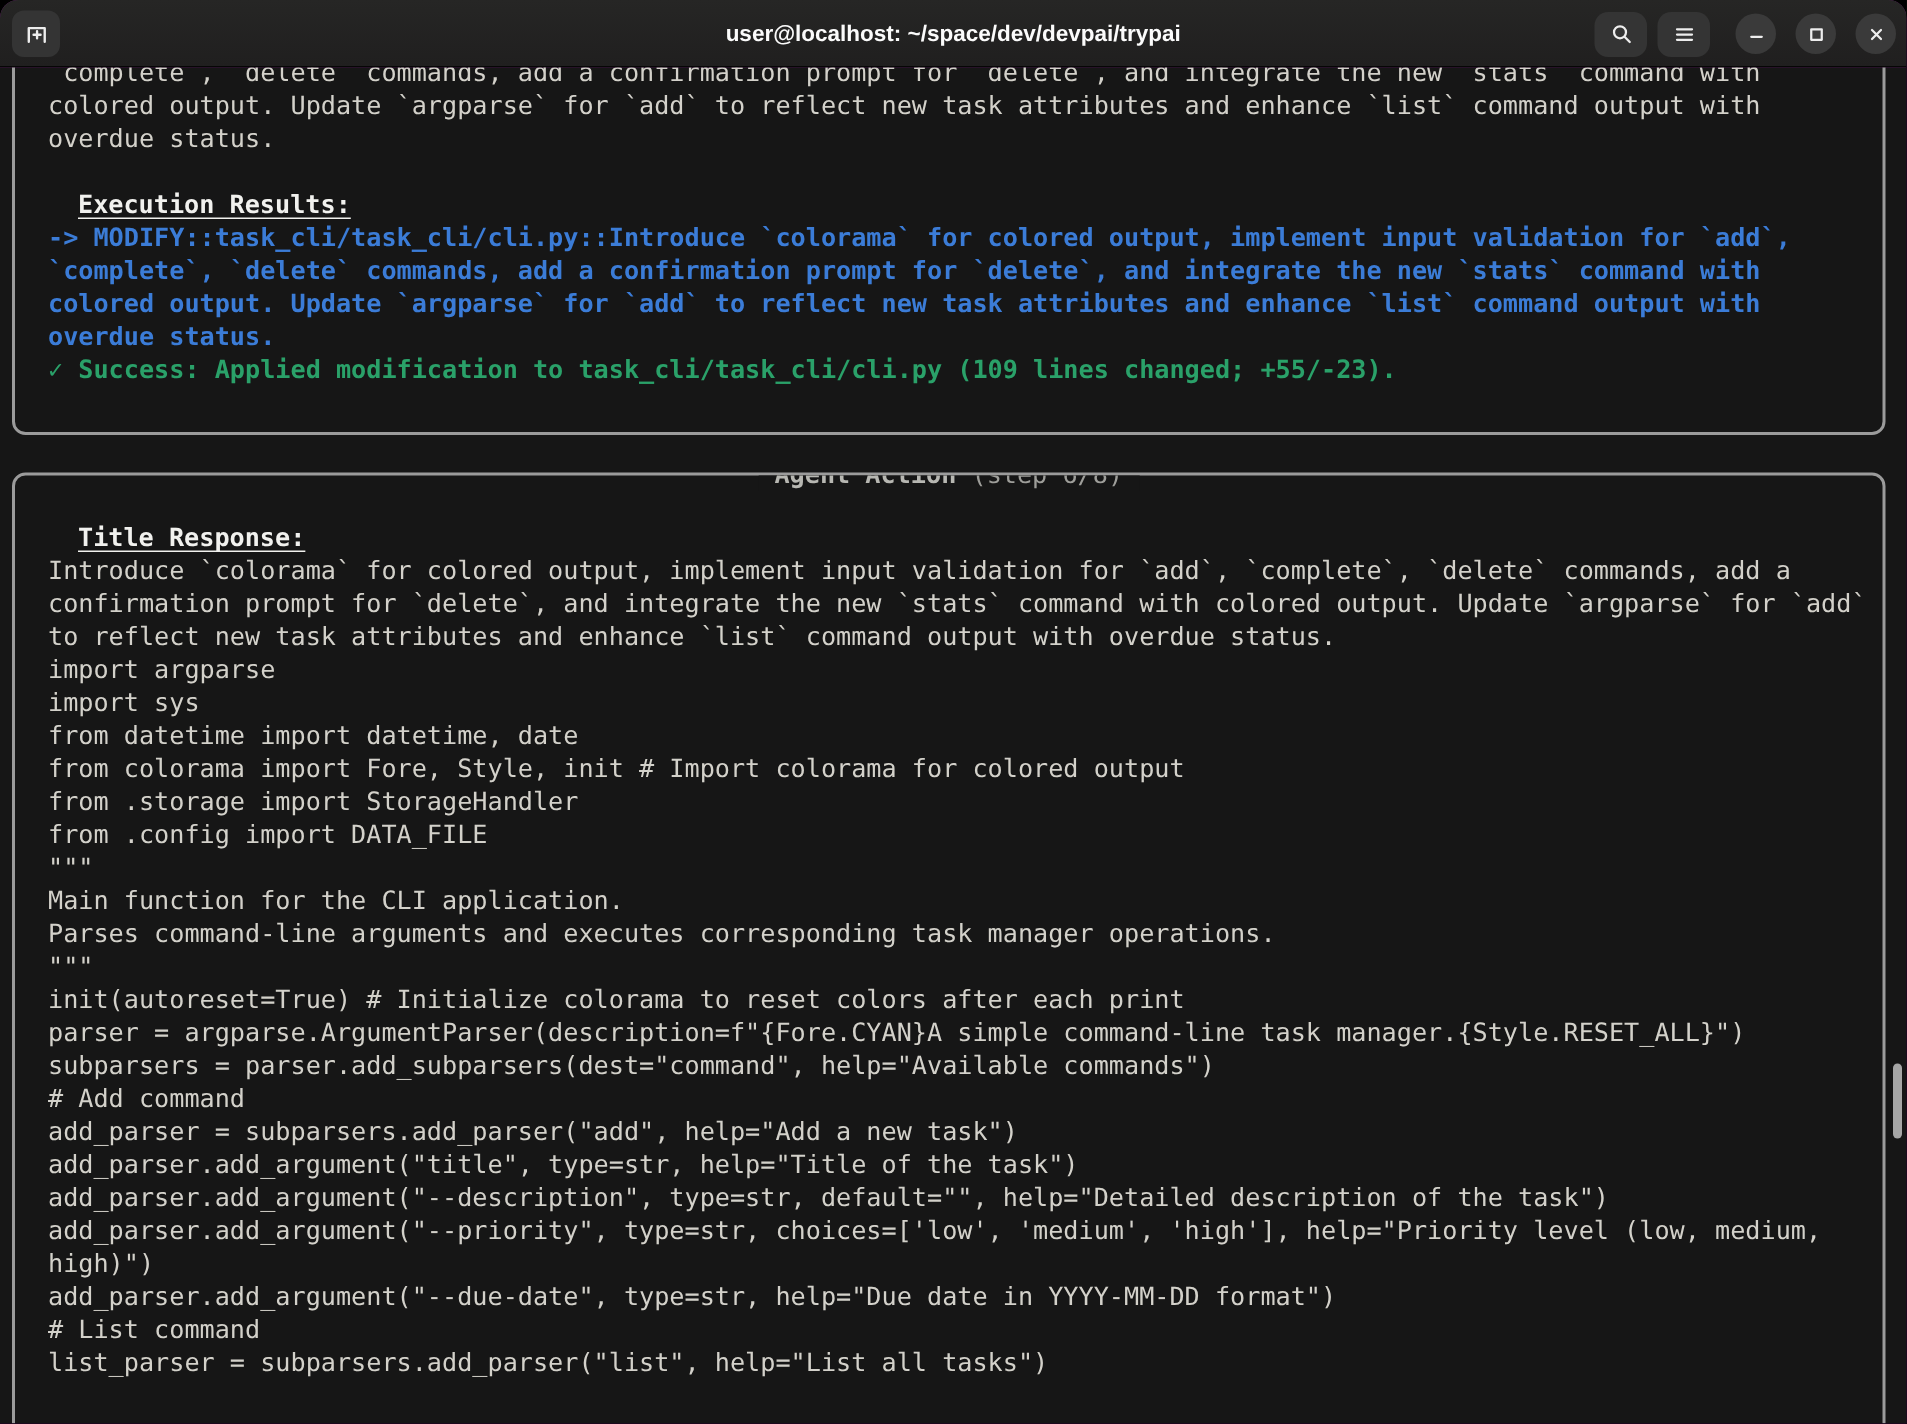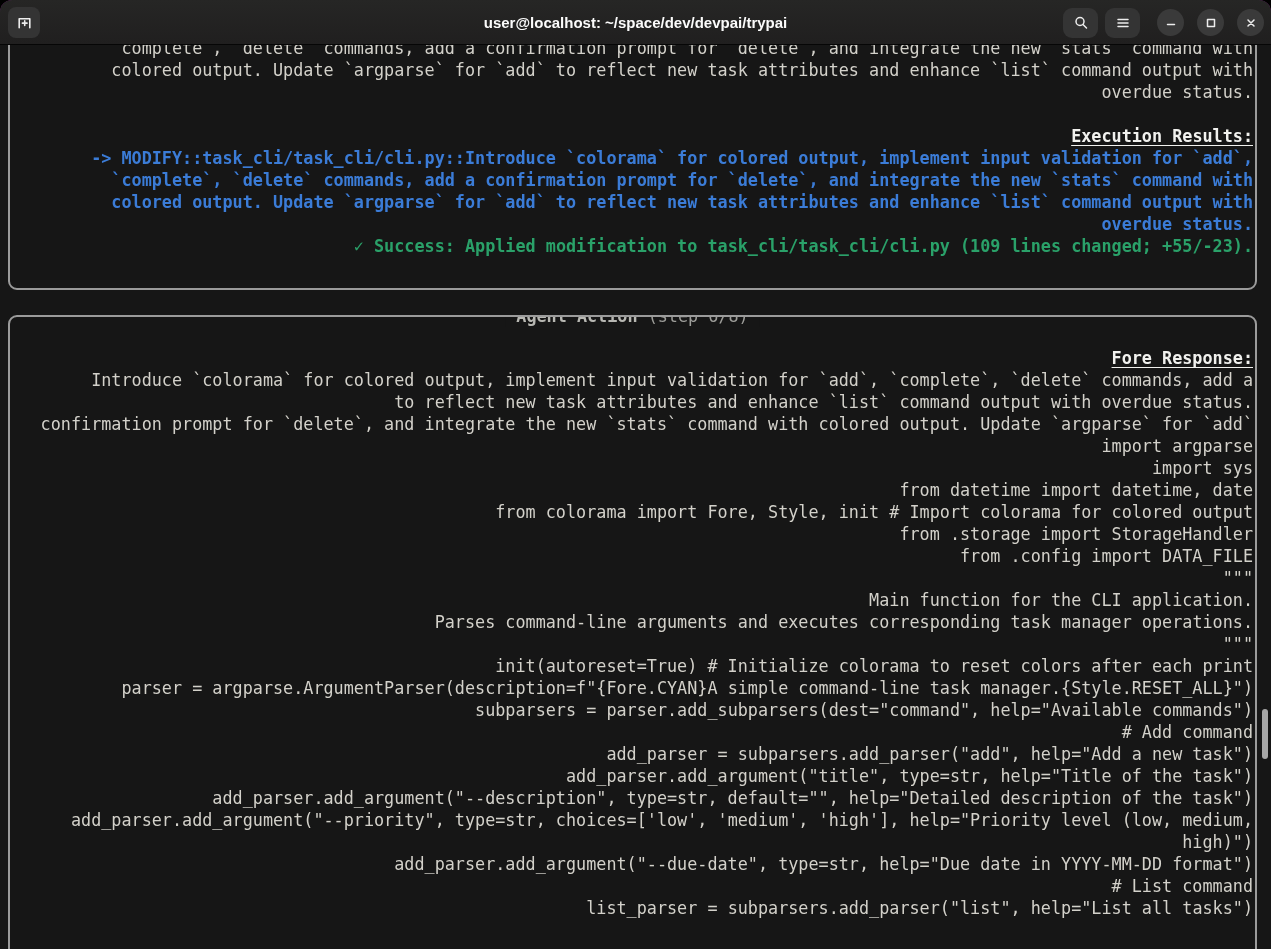--- a/index.html
+++ b/index.html
@@ -35,32 +35,32 @@
   #btn-close  { left:1237px; }
   .hb-btn svg { display:block; }
   .ico { stroke:#ededed; stroke-width:1.5; fill:none; stroke-linecap:round; stroke-linejoin:round; }
   
   #terminal {
     position:absolute; top:45px; left:0; right:0; bottom:0;
     background:#161616; overflow:hidden;
   }
   .panel {
     position:absolute; left:8px; width:1249px;
-    border:2px solid #9b9b9b; border-radius:9px; overflow:hidden;text-align:right;
+    border:2px solid #9b9b9b; border-radius:9px; overflow:hidden;
   }
   #panel-exec { top:-20px; height:265px; }
   #panel-agent { top:270px; height:720px; }
   .panel-content { position:absolute; left:22px; right:2px; top:0; }
   #panel-exec .panel-content { top:10px; }
   #panel-agent .panel-content { top:30px; }
   .tline {
     white-space:pre; height:22px; line-height:22px;
     font-size:16.8px; color:#d3d1ca; overflow:hidden;
   }
-  .tline.heading { font-weight:700; color:#f1f1ee; text-decoration:underline; text-underline-offset:3px; }
+  .tline.heading { font-weight:700; color:#f1f1ee; text-decoration:underline; text-underline-offset:3px;margin-left:20px; }
   .tline.blue { font-weight:700; color:#3b7cd7; }
   .tline.green { font-weight:700; color:#2aa169; }
   .panel-label {
     position:absolute; top:-12px; left:50%; transform:translateX(-50%);
     background:#161616; padding:0 11px; line-height:22px; height:22px;
     font-size:16.8px; color:#9e9e9a; white-space:pre;
   }
   .panel-label .bold { font-weight:700; color:#b7b7b2; }
   #scroll-thumb {
     position:absolute; left:1262px; top:664px; width:6px; height:50px;
@@ -139,24 +139,24 @@
           <div class="tline blue">`complete`, `delete` commands, add a confirmation prompt for `delete`, and integrate the new `stats` command with</div>
           <div class="tline blue">colored output. Update `argparse` for `add` to reflect new task attributes and enhance `list` command output with</div>
           <div class="tline blue">overdue status.</div>
           <div class="tline green">✓ Success: Applied modification to task_cli/task_cli/cli.py (109 lines changed; +55/-23).</div>
         </div>
     </div>
 
     <div class="panel" id="panel-agent">
       <div class="panel-label"><span class="bold">Agent Action</span><span> </span><span>(step 6/8)</span></div>
       <div class="panel-content">
-          <div class="tline heading">Fore Response:</div>
+          <div class="tline heading">Title Response:</div>
           <div class="tline default">Introduce `colorama` for colored output, implement input validation for `add`, `complete`, `delete` commands, add a</div>
+          <div class="tline default">confirmation prompt for `delete`, and integrate the new `stats` command with colored output. Update `argparse` for `add`</div>
           <div class="tline default">to reflect new task attributes and enhance `list` command output with overdue status.</div>
-          <div class="tline default">confirmation prompt for `delete`, and integrate the new `stats` command with colored output. Update `argparse` for `add`</div>
           <div class="tline default">import argparse</div>
           <div class="tline default">import sys</div>
           <div class="tline default">from datetime import datetime, date</div>
           <div class="tline default">from colorama import Fore, Style, init # Import colorama for colored output</div>
           <div class="tline default">from .storage import StorageHandler</div>
           <div class="tline default">from .config import DATA_FILE</div>
           <div class="tline default">"""</div>
           <div class="tline default">Main function for the CLI application.</div>
           <div class="tline default">Parses command-line arguments and executes corresponding task manager operations.</div>
           <div class="tline default">"""</div>

